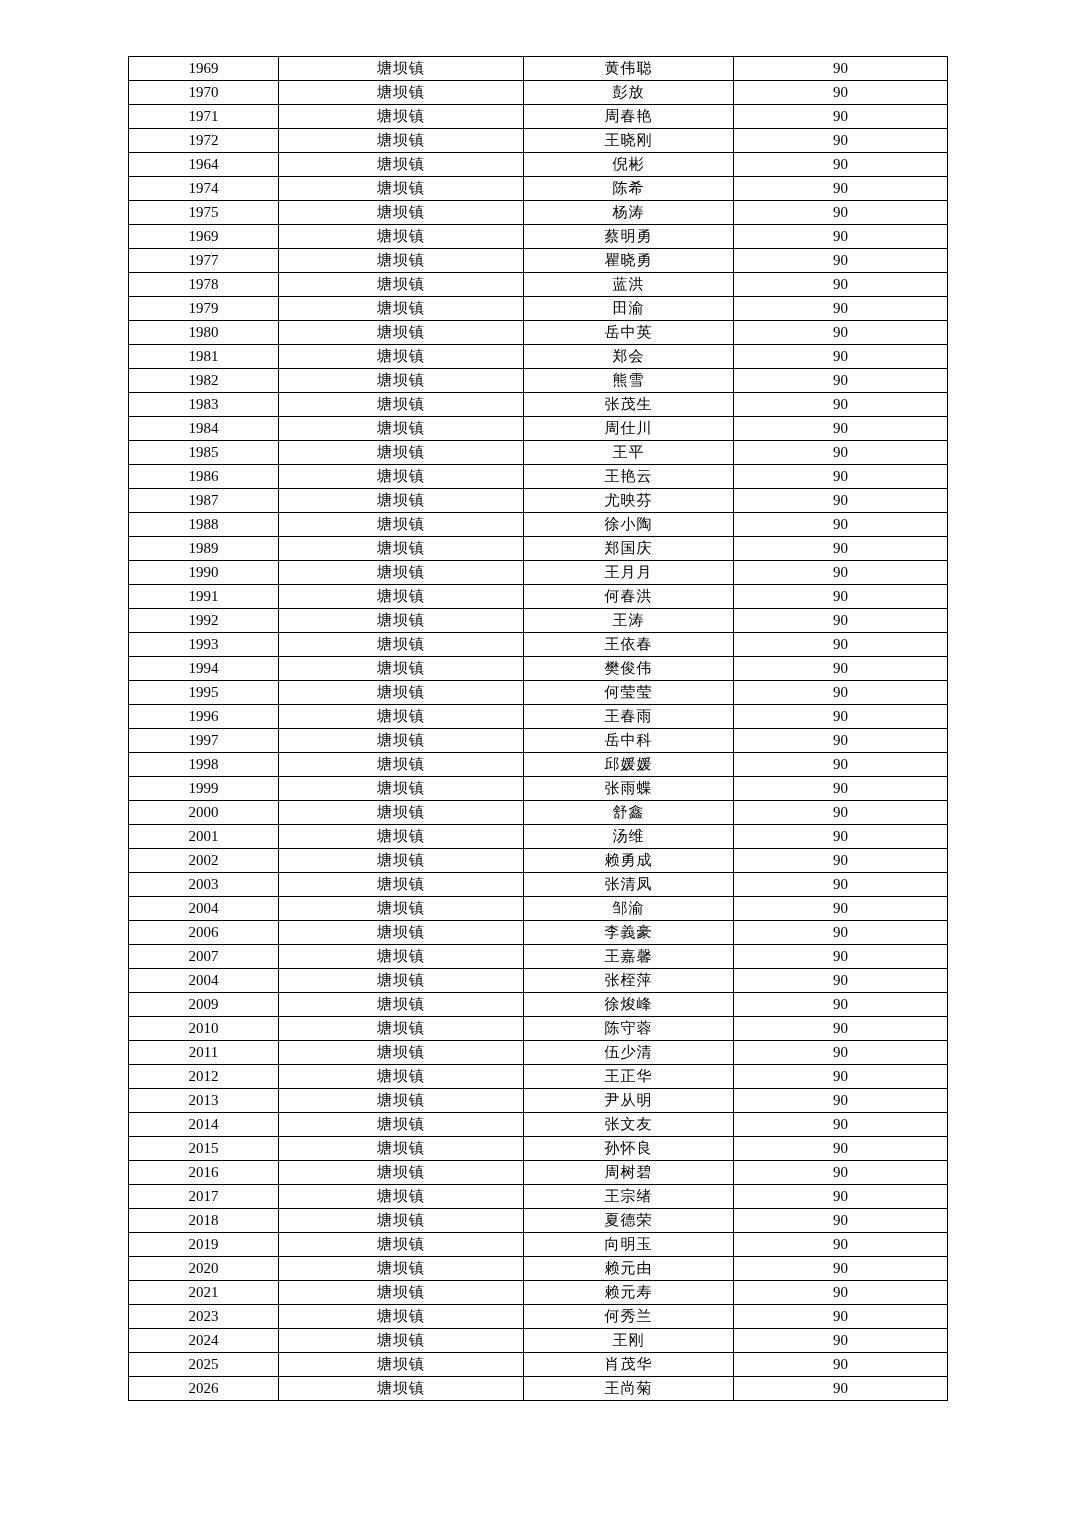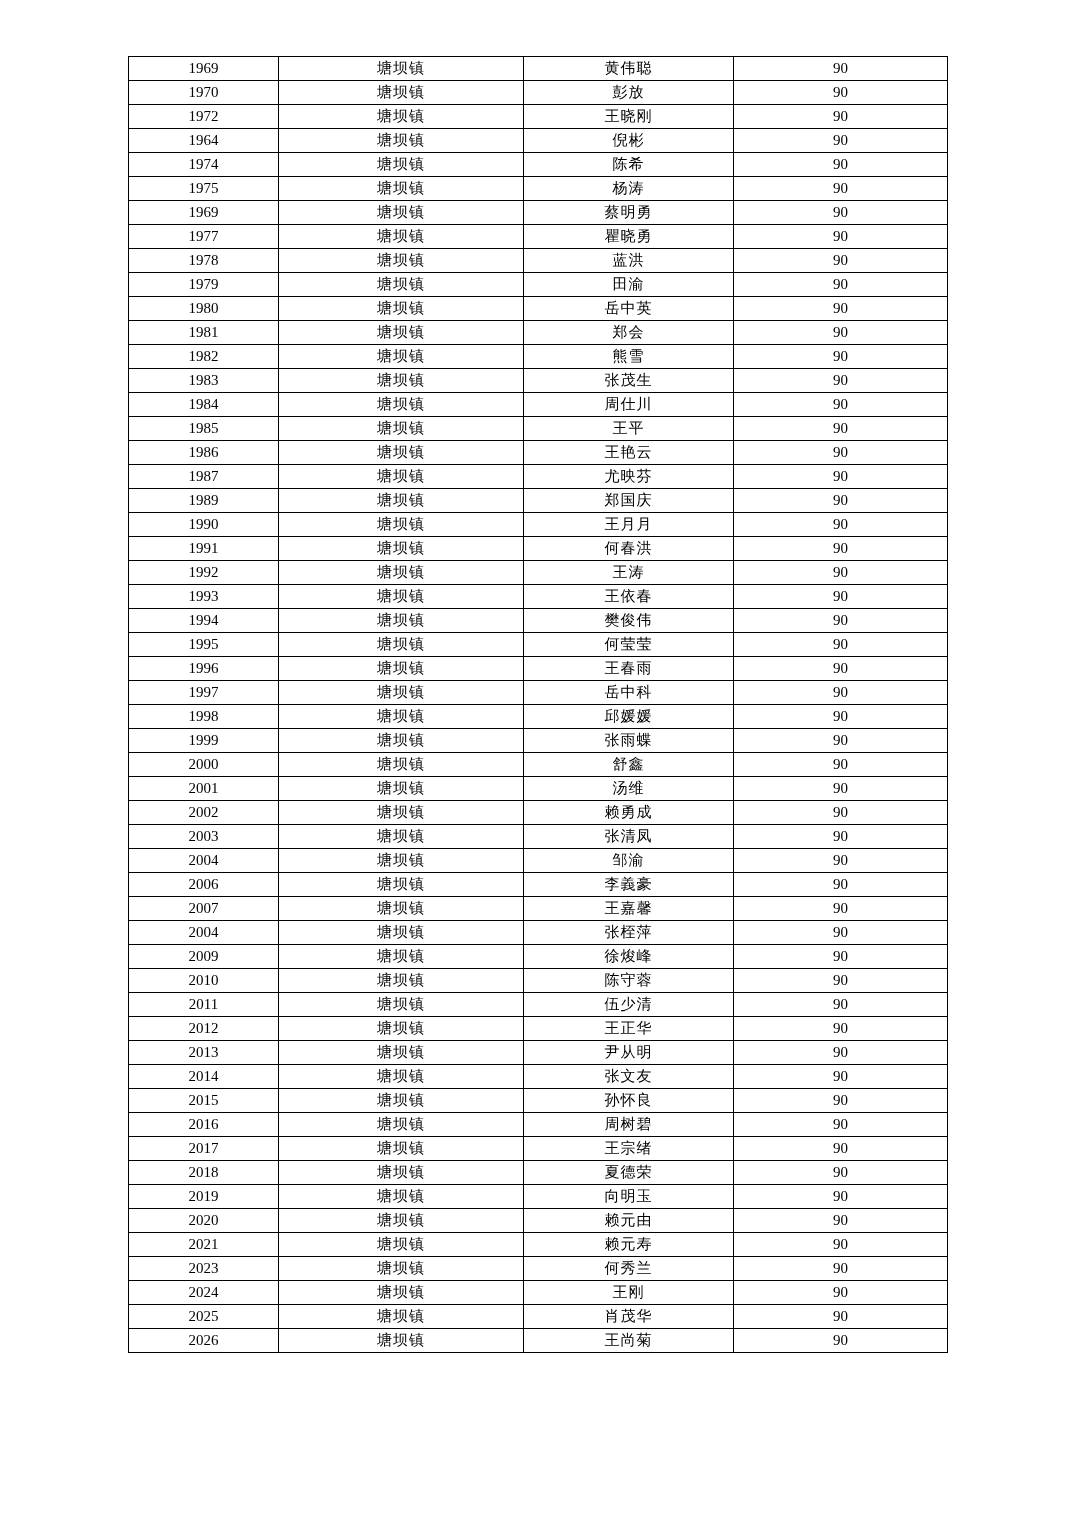--- a/index.html
+++ b/index.html
@@ -63,20 +63,26 @@
           <td class="cn">黄伟聪</td>
           <td>90</td>
         </tr>
         <tr>
           <td>1970</td>
           <td class="cn">塘坝镇</td>
           <td class="cn">彭放</td>
           <td>90</td>
         </tr>
         <tr>
+          <td>1971</td>
+          <td class="cn">塘坝镇</td>
+          <td class="cn">周春艳</td>
+          <td>90</td>
+        </tr>
+        <tr>
           <td>1972</td>
           <td class="cn">塘坝镇</td>
           <td class="cn">王晓刚</td>
           <td>90</td>
         </tr>
         <tr>
           <td>1964</td>
           <td class="cn">塘坝镇</td>
           <td class="cn">倪彬</td>
           <td>90</td>
@@ -156,20 +162,26 @@
         <tr>
           <td>1986</td>
           <td class="cn">塘坝镇</td>
           <td class="cn">王艳云</td>
           <td>90</td>
         </tr>
         <tr>
           <td>1987</td>
           <td class="cn">塘坝镇</td>
           <td class="cn">尤映芬</td>
+          <td>90</td>
+        </tr>
+        <tr>
+          <td>1988</td>
+          <td class="cn">塘坝镇</td>
+          <td class="cn">徐小陶</td>
           <td>90</td>
         </tr>
         <tr>
           <td>1989</td>
           <td class="cn">塘坝镇</td>
           <td class="cn">郑国庆</td>
           <td>90</td>
         </tr>
         <tr>
           <td>1990</td>

